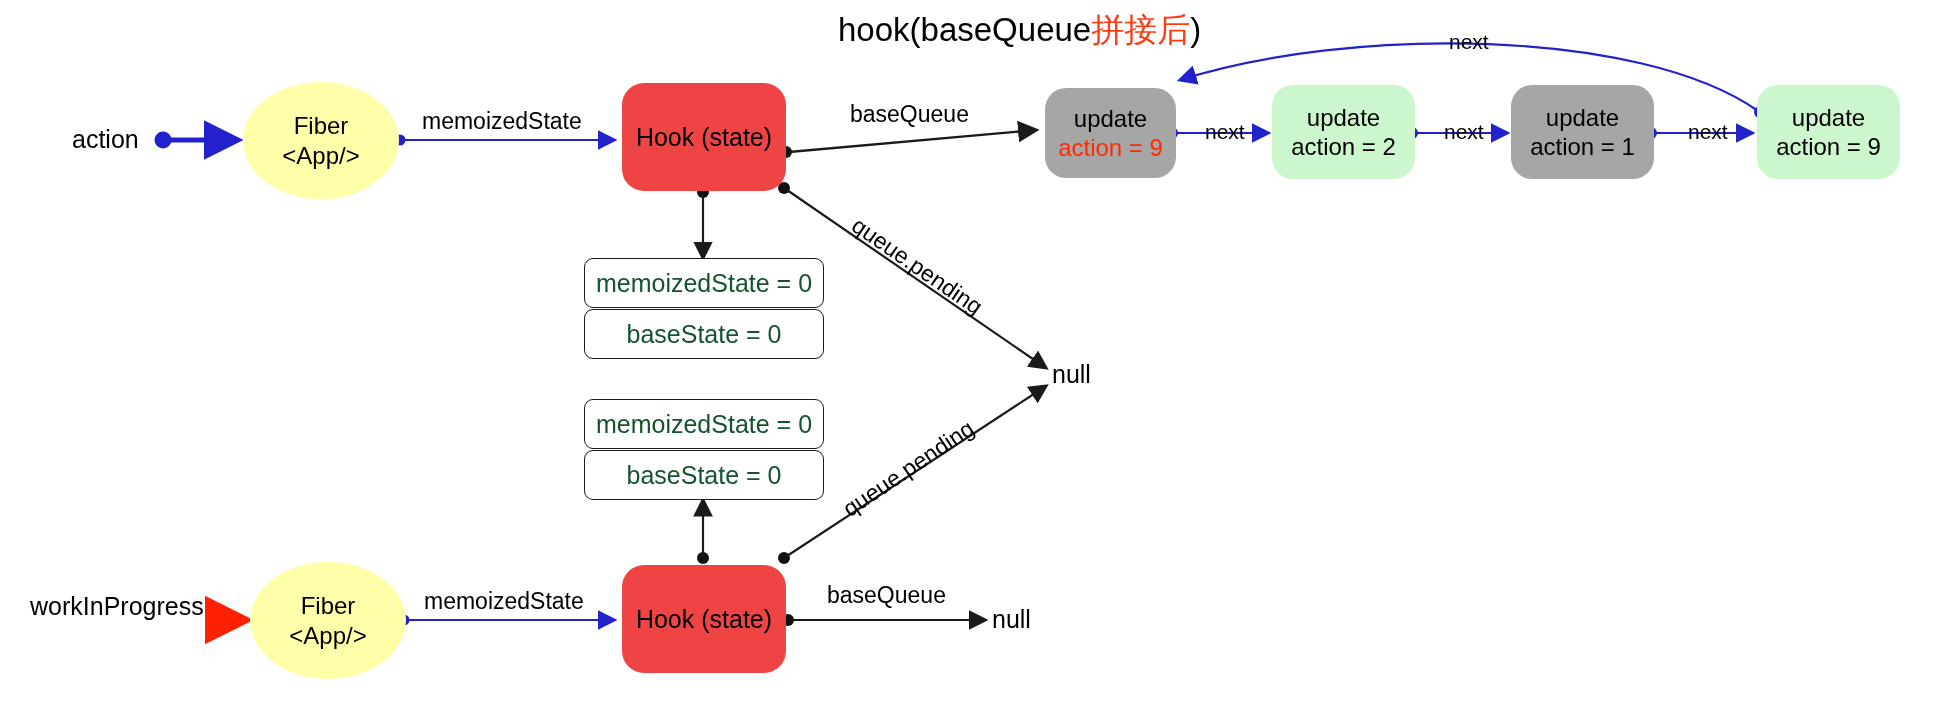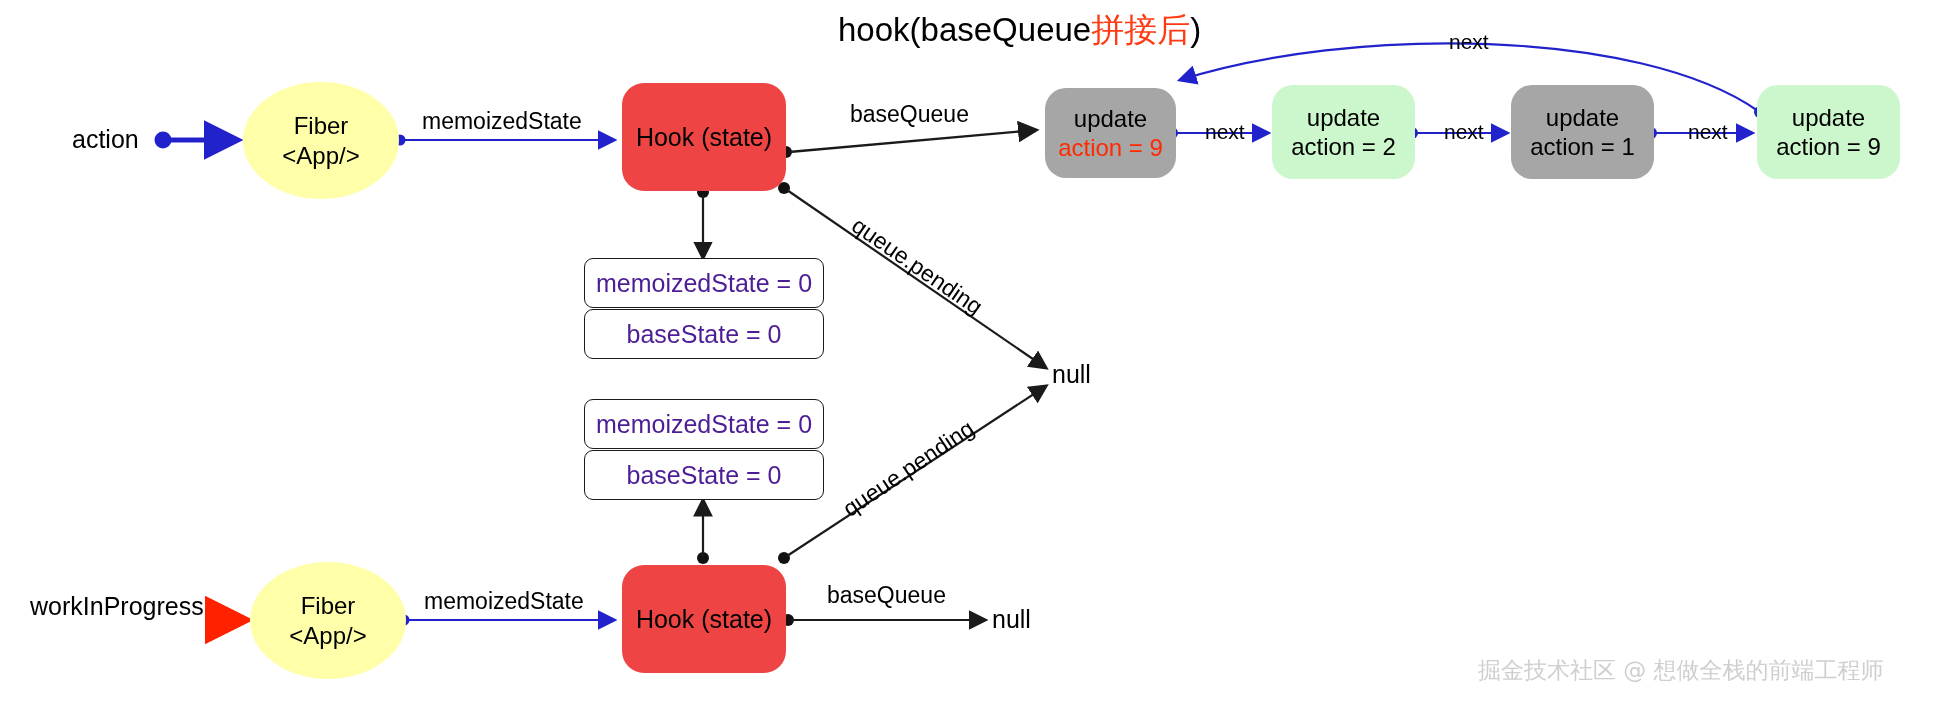--- a/index.html
+++ b/index.html
@@ -57,21 +57,21 @@
   .cell {
     position: absolute;
     box-sizing: border-box;
     background: #ffffff;
     border: 1.6px solid #1a1a1a;
     border-radius: 9px;
     display: flex;
     align-items: center;
     justify-content: center;
     font-size: 25px;
-    color: #4c1d95;
+    color: #14532d;
   }
   .plain {
     position: absolute;
     font-size: 25px;
     color: #000000;
     white-space: nowrap;
   }
   .edge-label {
     position: absolute;
     font-size: 23px;
@@ -255,15 +255,14 @@
   <div class="edge-label" style="left:424px; top:588px;">memoizedState</div>
 
   <div class="node hookbox" style="left:622px; top:565px; width:164px; height:108px;">
     <span>Hook (state)</span>
   </div>
 
   <div class="edge-label" style="left:827px; top:582px;">baseQueue</div>
 
   <div class="plain" style="left:992px; top:605px;">null</div>
 
-  <div class="watermark" style="left:1478px; top:655px;">掘金技术社区 @ 想做全栈的前端工程师</div>
 
 </div>
 
 </body></html>

